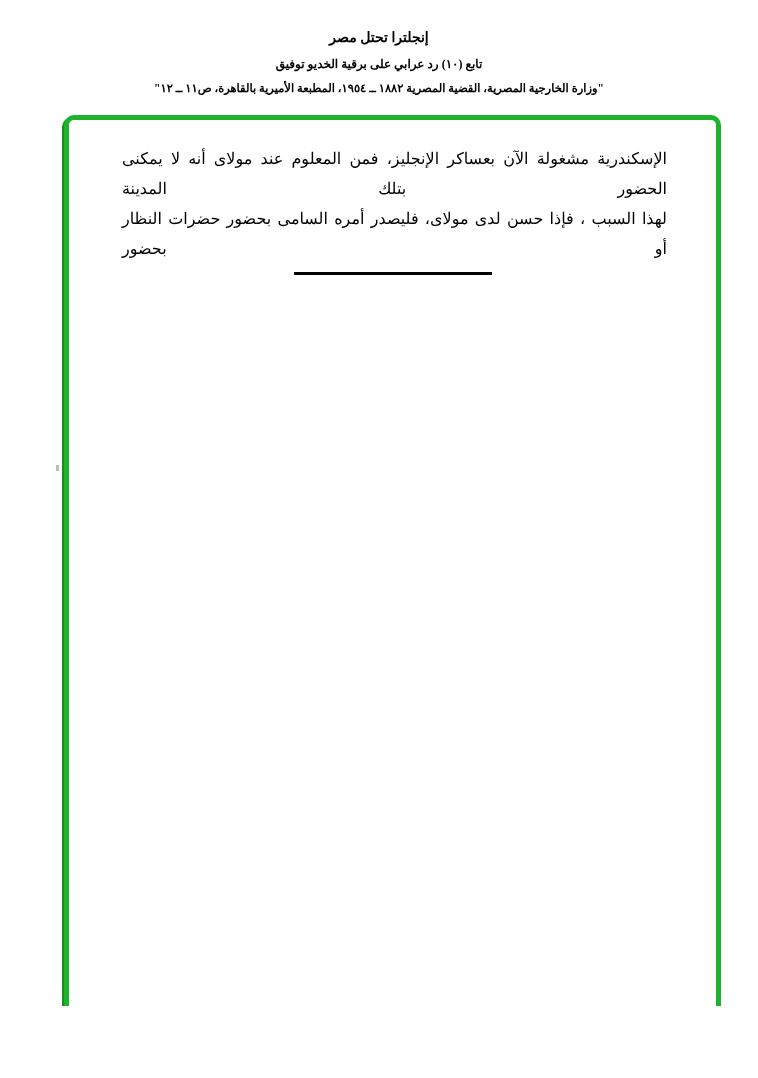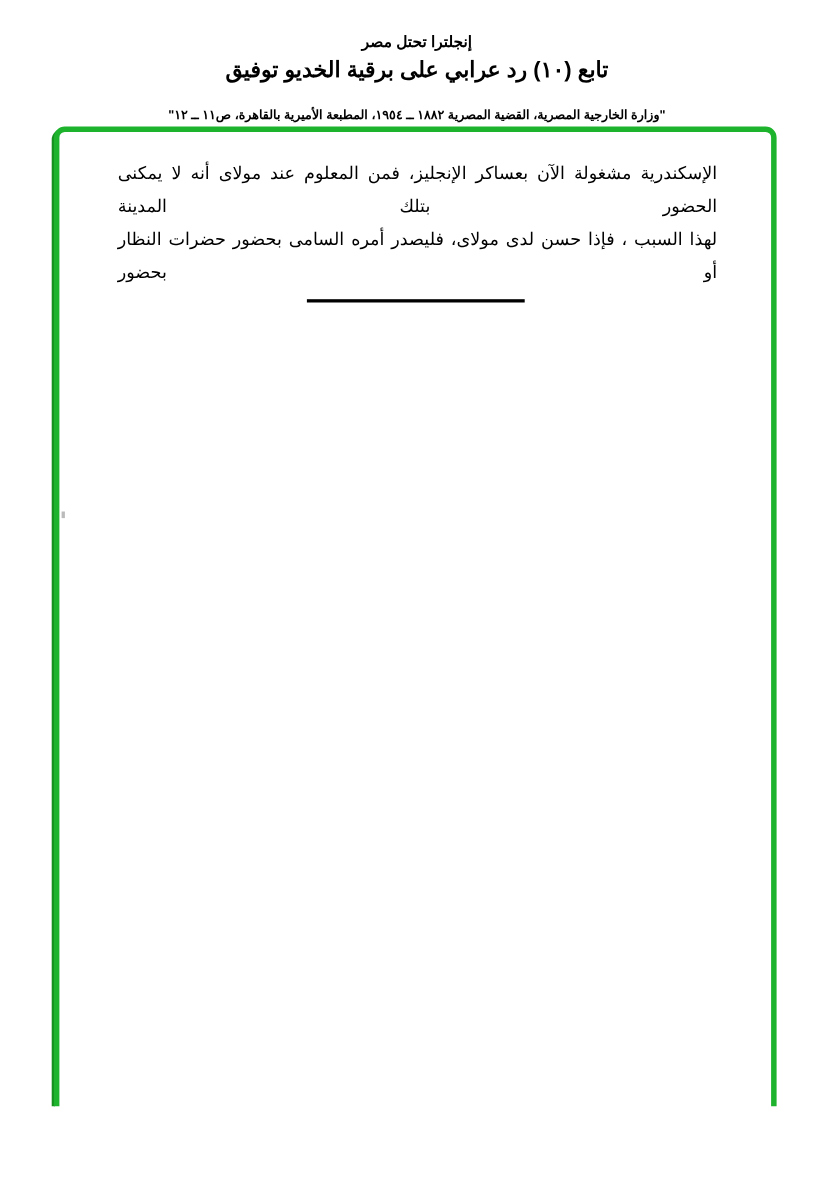--- a/index.html
+++ b/index.html
@@ -5,21 +5,21 @@
     html, body {
       margin: 0;
       padding: 0;
       background: #ffffff;
     }
     .page {
       position: relative;
       width: 758px;
       height: 1006px;
       background: var(--page-background, #ffffff);
-      font-family: Liberation Sans, sans-serif;
+      font-family: Liberation Serif, serif;
       color: var(--text-black, #000000);
       overflow: hidden;
       margin: 0 auto;
     }
 
     
     .header {
       position: absolute;
       top: 30px;
       left: 0;
@@ -27,33 +27,33 @@
       text-align: center;
       direction: rtl;
       font-weight: bold;
     }
     .header-title {
       font-size: 14px;
       line-height: 16px;
       margin-bottom: 9px;
     }
     .header-subtitle {
-      font-size: 20px;
+      font-size: 12px;
       line-height: 19px;
-      margin-bottom: 24px;
+      margin-bottom: 7px;
     }
     .header-citation {
       font-size: 11.5px;
       line-height: 14px;
     }
 
     
     .frame {
       position: absolute;
-      left: 49px;
+      left: 64px;
       top: 115px;
       width: 657px;
       height: 903px;
       box-sizing: border-box;
       border: 5px solid var(--frame-green, #1db32c);
       border-radius: 10px;
       box-shadow: -2px 2px 0 var(--frame-green-dark, #169120);
       background: #ffffff;
     }
 

